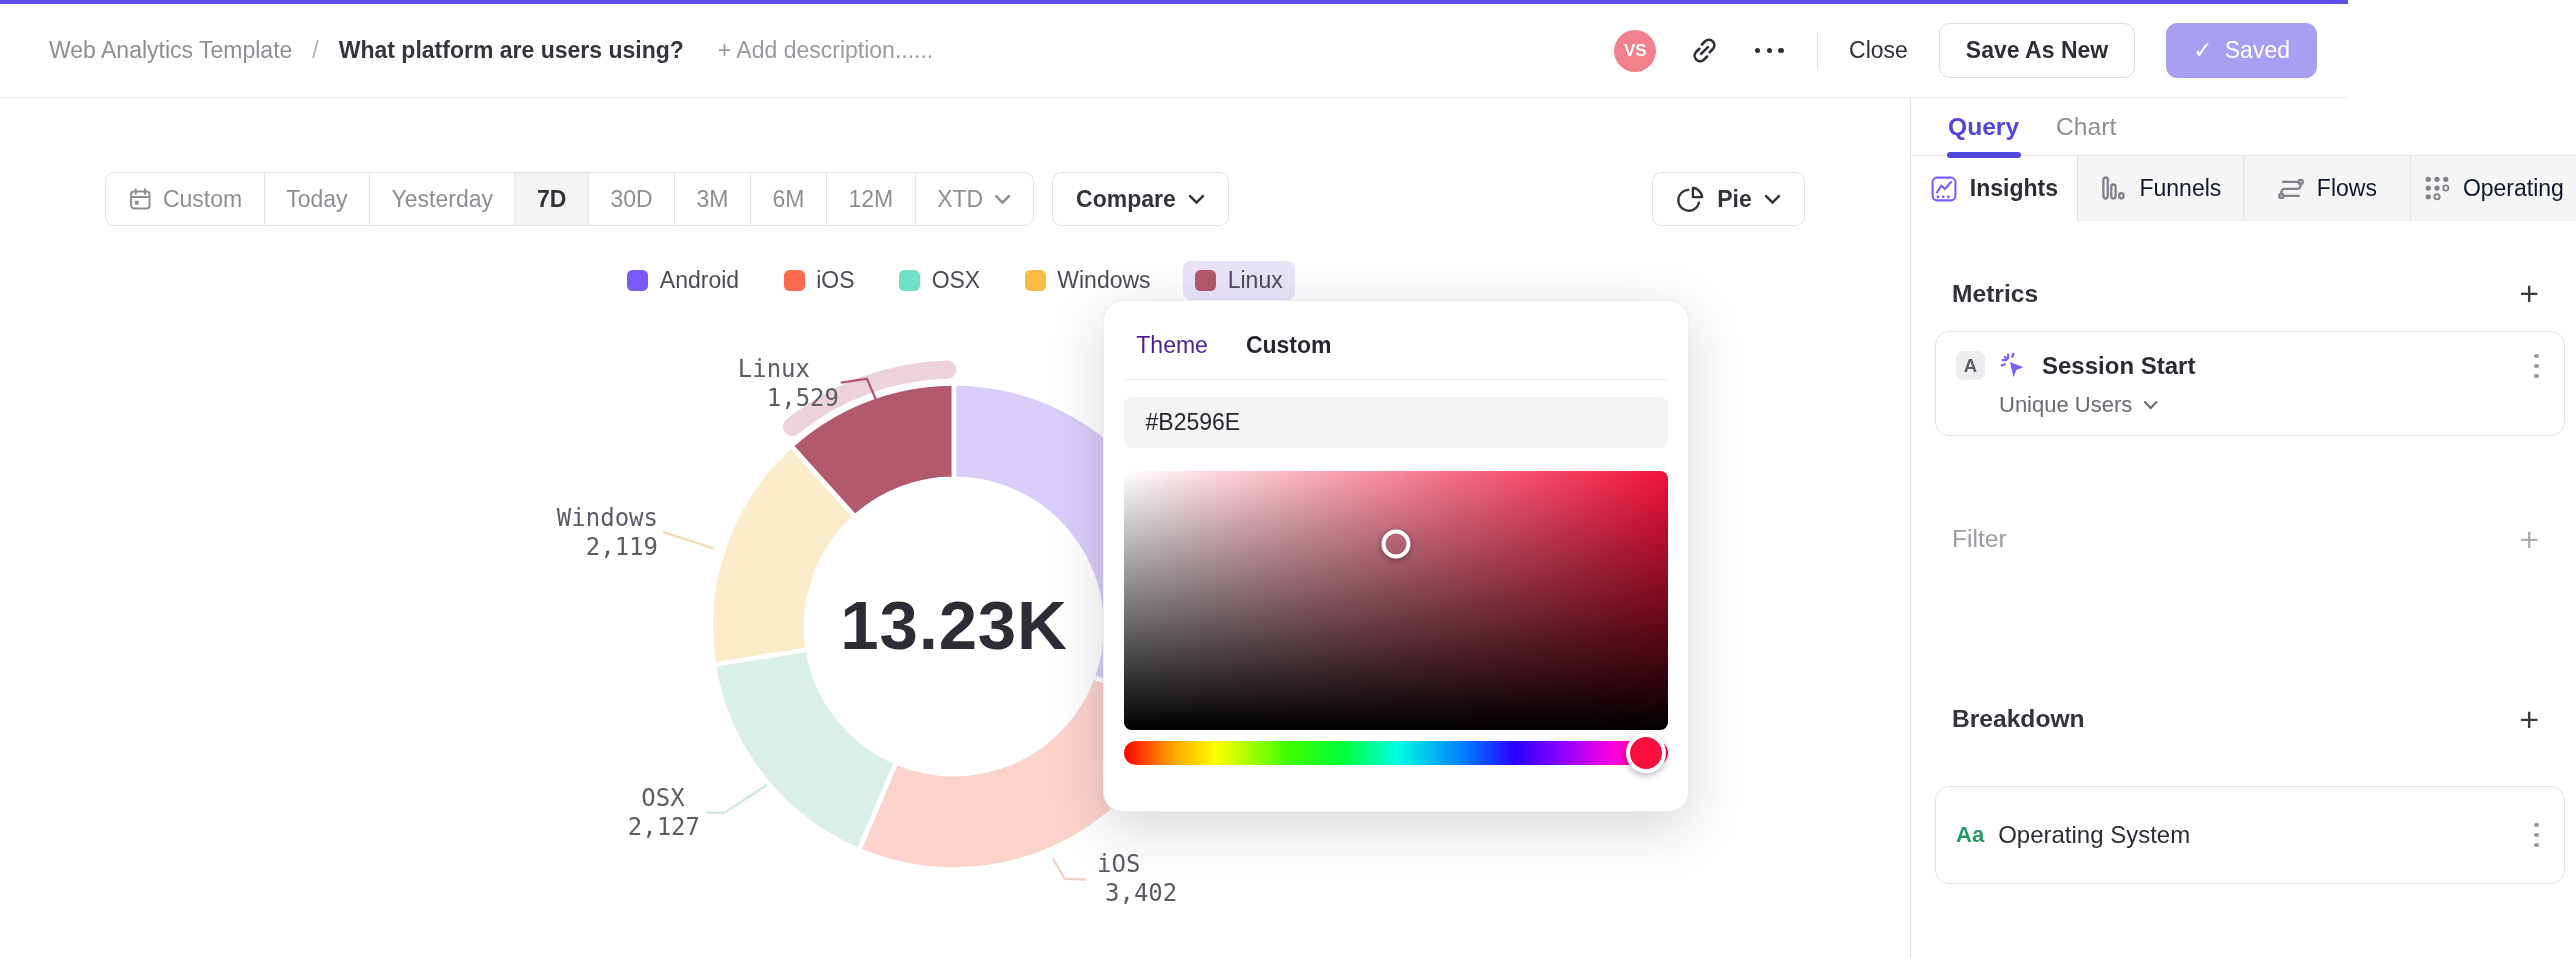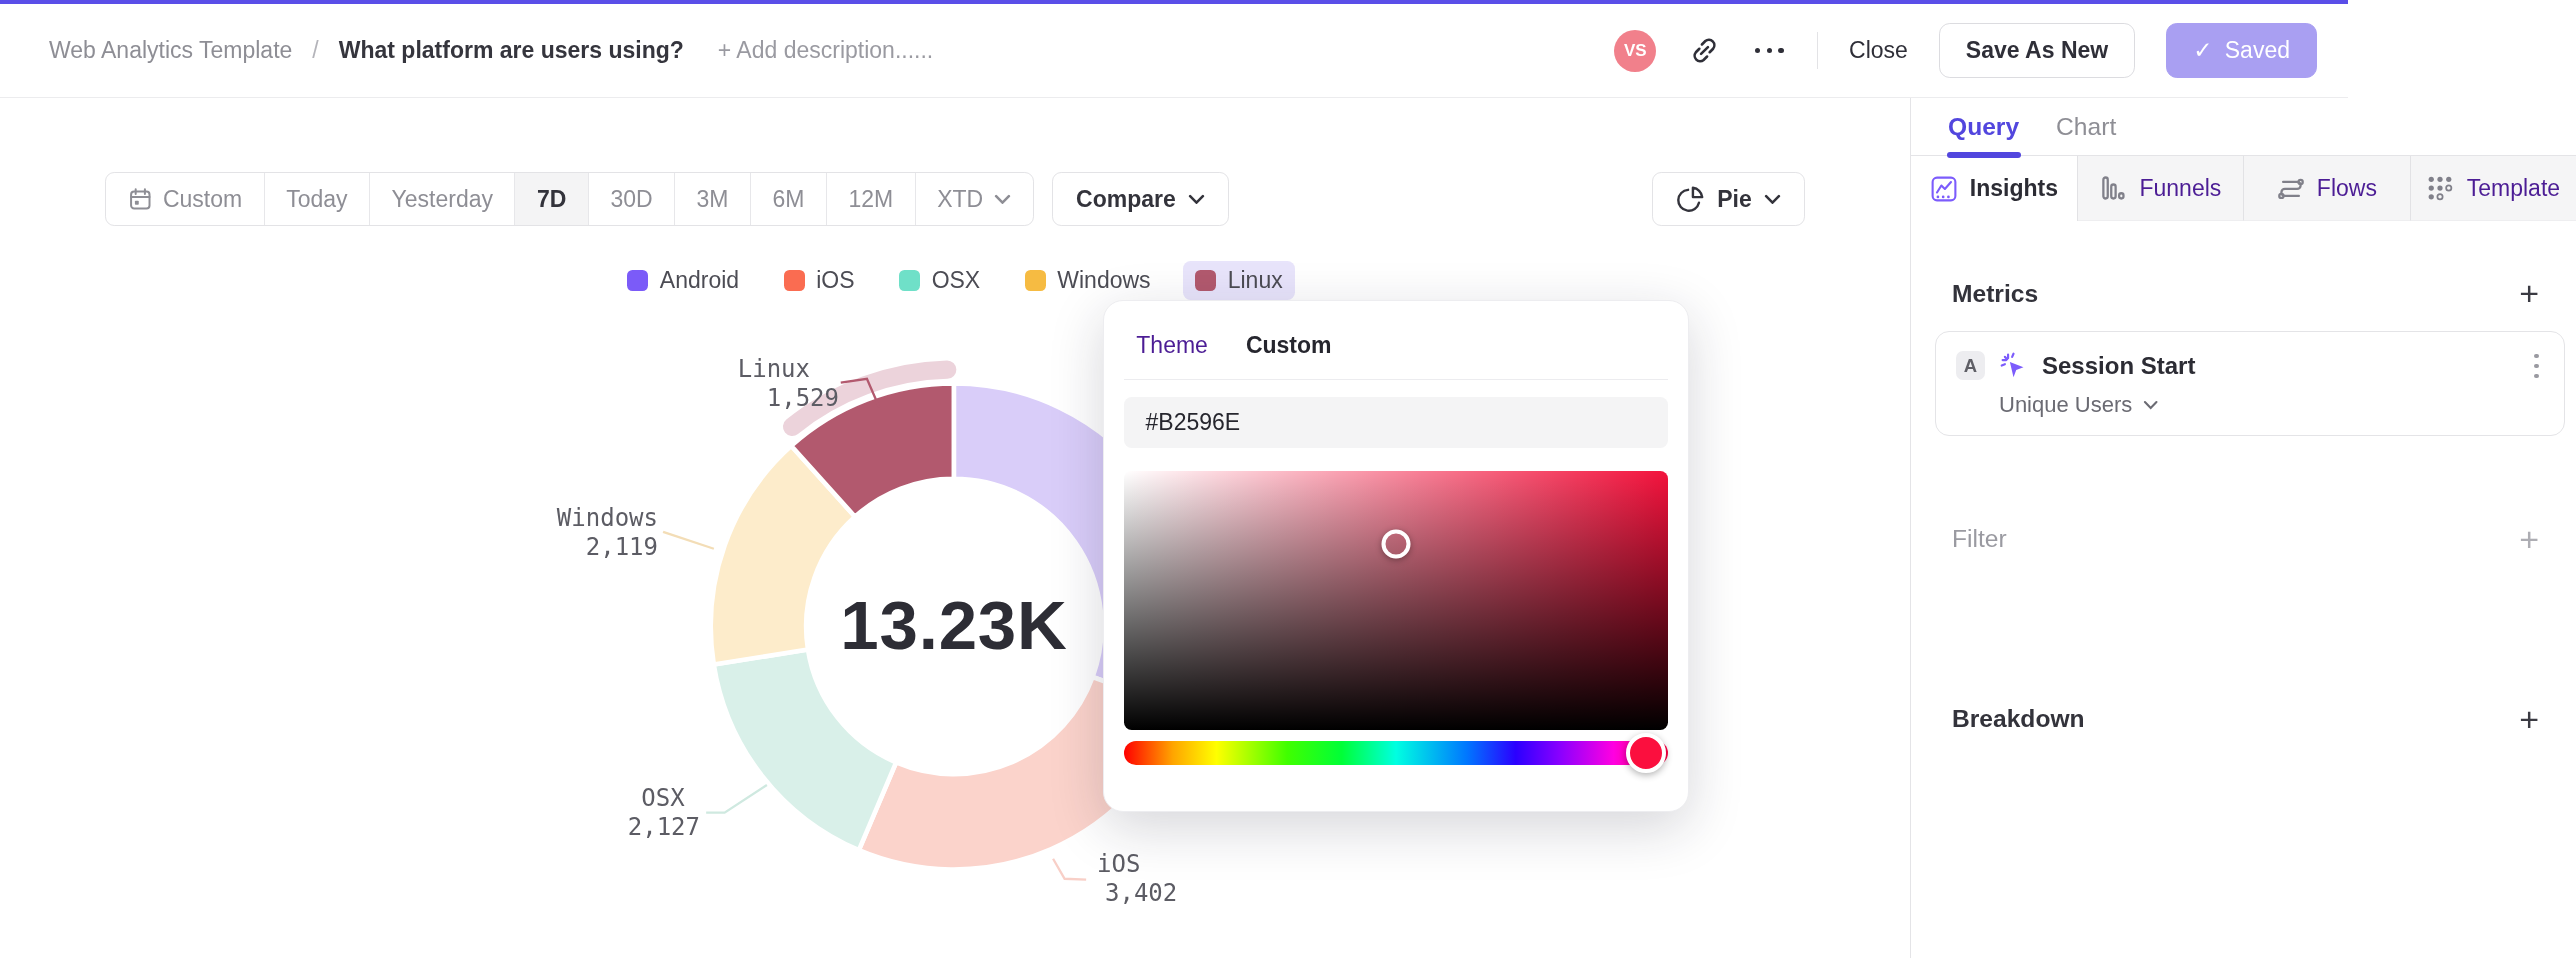--- a/index.html
+++ b/index.html
@@ -91,21 +91,21 @@
              border-left: 0.8px solid #e4e4e7; background: #fff; }
   .side-tabs { height: 58px; display: flex; gap: 37px; align-items: flex-end;
                padding: 0 0 0 37px; border-bottom: 0.8px solid #e4e4e7; }
   .side-tab { font-size: 24.6px; color: #8e8e95; padding-bottom: 14px; position: relative; }
   .side-tab.active { color: #5246de; font-weight: bold; }
   .side-tab.active::after { content:""; position:absolute; left:-1.5px; right:-1.5px; bottom:-3.1px;
                height: 6.2px; border-radius: 3.8px; background: #5246de; }
   .qtype-strip { display: flex; height: 65px; }
   .qtype { flex: 1 1 0; display: flex; align-items: center; justify-content: center; gap: 12.3px;
            background: #f5f5f6; border-right: 0.8px solid #e2e2e5; border-bottom: 0.8px solid #eeeef0;
-           font-size: 23px; color: #4c1d95; }
+           font-size: 23px; color: #0f172a; }
   .qtype:last-child { border-right: none; }
   .qtype.active { background: #fff; border-bottom: none; color: #2c2c34; font-weight: bold; }
   .sec-head { display: flex; justify-content: space-between; align-items: center;
               margin: 0 37px 0 41px; font-size: 24.6px; font-weight: bold; color: #33333b; }
   .sec-head.muted { font-weight: normal; color: #9a9aa1; text-align: right; }
   .plus { font-size: 34px; font-weight: normal; color: #3a3a42; line-height: 29px; }
   .plus.muted { color: #adadb3; }
   .card { margin: 0 11.5px 0 24px; border: 0.8px solid #e4e4e7; border-radius: 14px;
           background: #fff; padding: 17px 20px; }
   .card-row { display: flex; align-items: center; gap: 14px; }
@@ -306,21 +306,21 @@
       <svg class="ic" width="28" height="28" viewBox="0 0 32 32" fill="#80808a">
         <circle cx="6" cy="6" r="3"></circle>
           <circle cx="16" cy="6" r="3"></circle>
           <circle cx="26" cy="6" r="3"></circle>
         <circle cx="6" cy="16" r="3"></circle>
           <circle cx="16" cy="16" r="3"></circle>
         <circle cx="6" cy="26" r="3"></circle>
         <circle cx="26" cy="16" r="3" fill="none" stroke="#80808a" stroke-width="2"></circle>
         <circle cx="16" cy="26" r="3" fill="none" stroke="#80808a" stroke-width="2"></circle>
       </svg>
-      <span>Template</span>
+      <span>Operating</span>
     </div>
   </div>
 
   <div class="sec-head mt-metrics">
     <span>Metrics</span>
     <span class="plus">+</span>
   </div>
   <div class="card mt-card1">
     <div class="card-row">
       <span class="series-badge">A</span>
@@ -345,14 +345,25 @@
 
   <div class="sec-head muted mt-filter">
     <span>Filter</span>
     <span class="plus muted">+</span>
   </div>
 
   <div class="sec-head mt-break">
     <span>Breakdown</span>
     <span class="plus">+</span>
   </div>
+  <div class="card single mt-card2">
+    <div class="card-row" style="width:100%;">
+      <span class="aa-badge">Aa</span>
+      <span class="card-title" style="font-weight:normal;">Operating System</span>
+      <span class="kebab">
+          <i></i>
+          <i></i>
+          <i></i>
+        </span>
+    </div>
+  </div>
 </div>
 
 
 </body></html>

